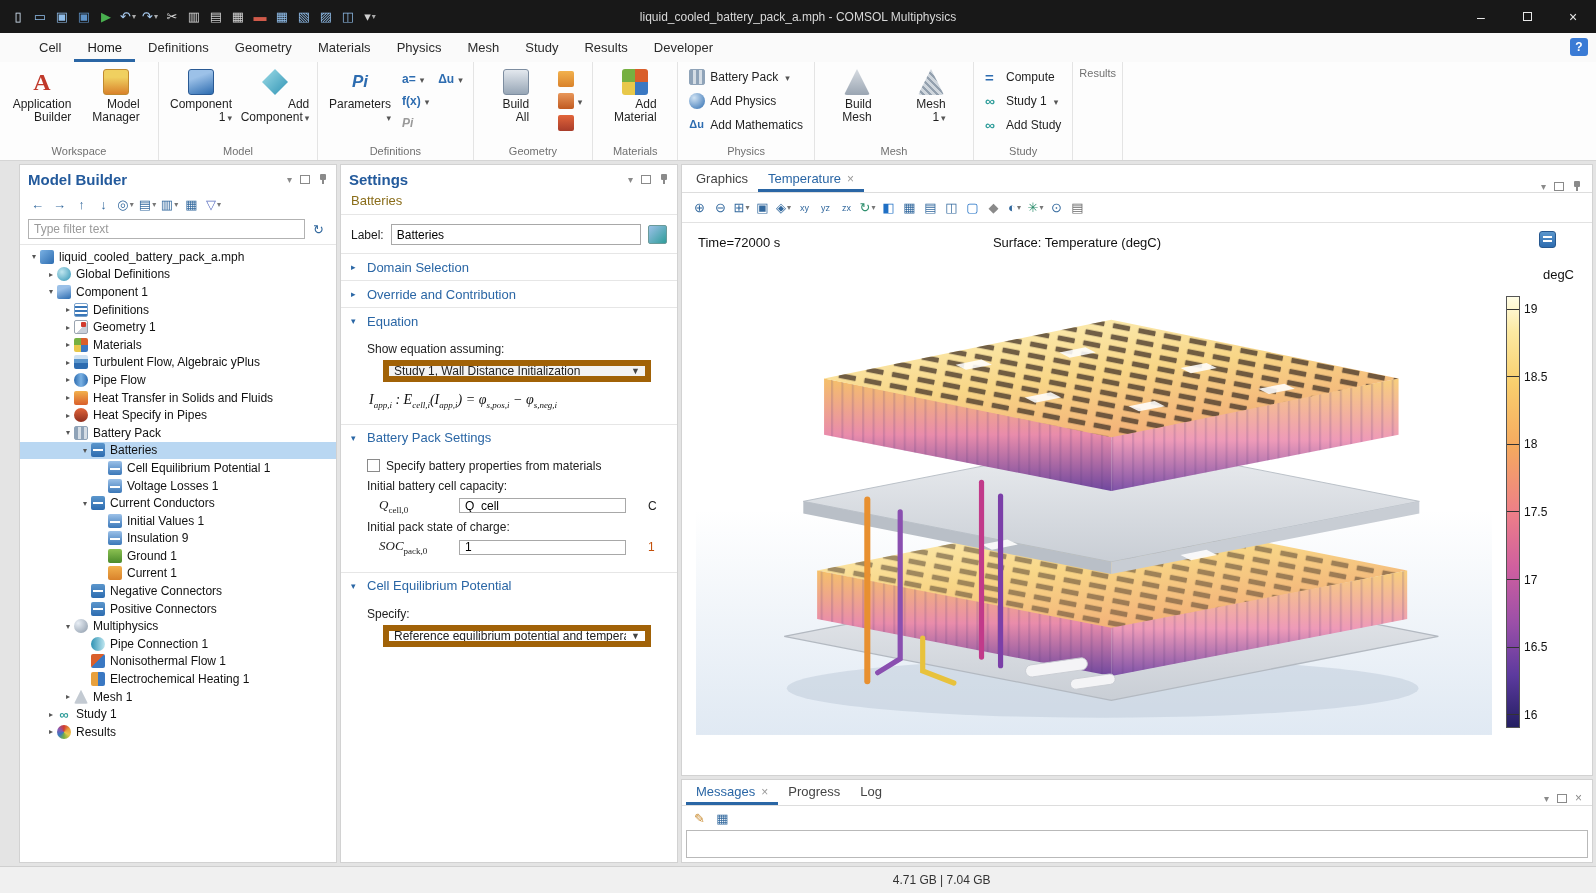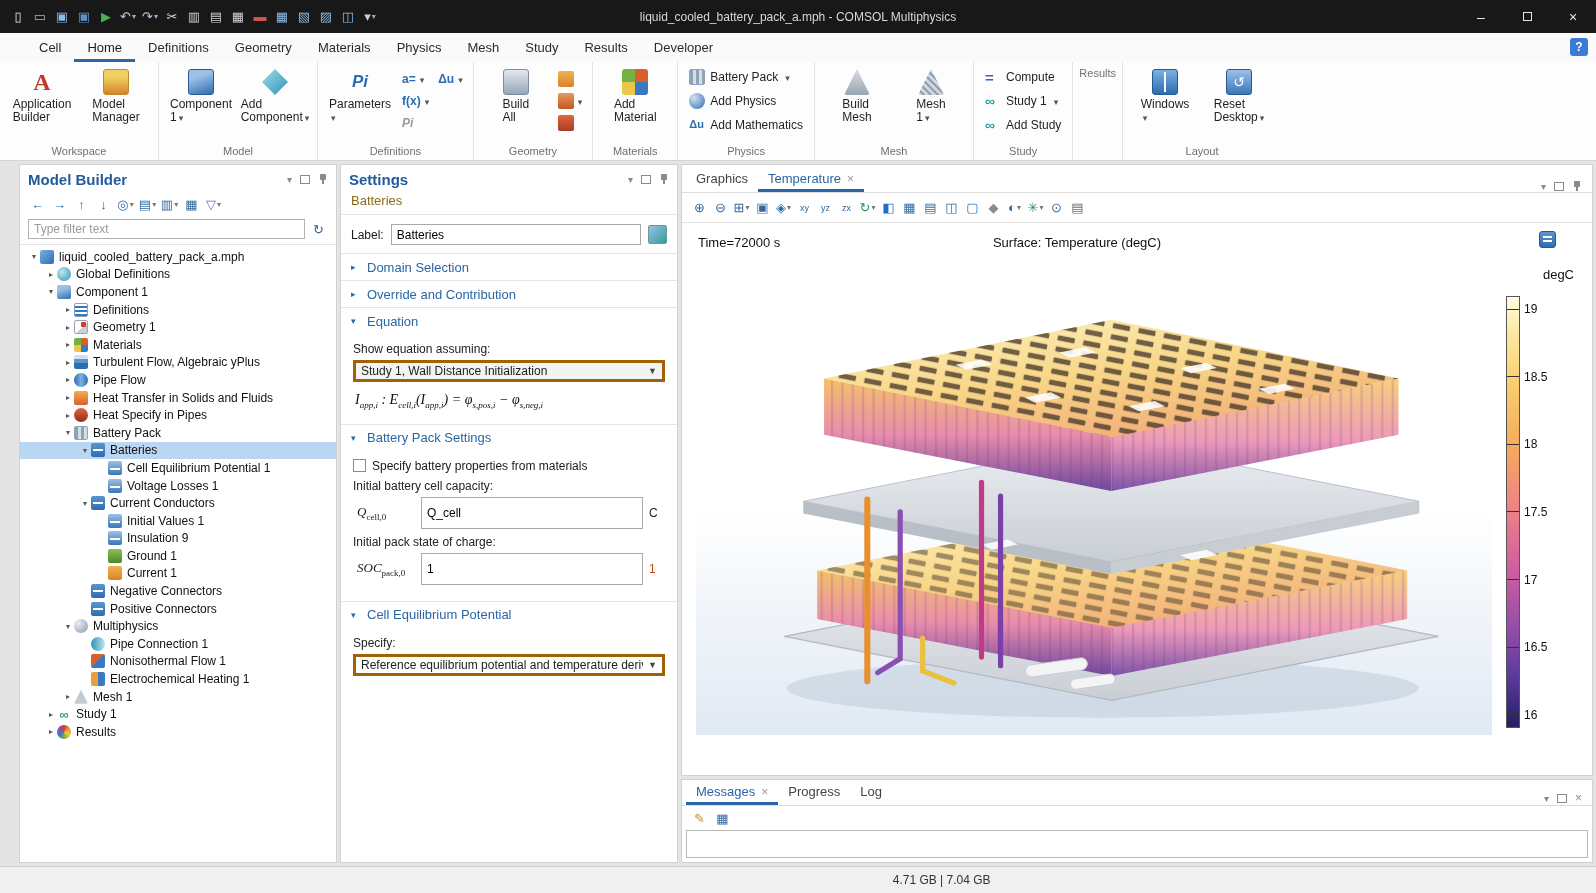--- a/index.html
+++ b/index.html
@@ -22,21 +22,21 @@
   .mitem { padding:6px 13px 7px; font-size:13px; color:#2b2b2b; cursor:default; }
   .mitem.active { color:#1a1a1a; border-bottom:3px solid #2a66a5; padding-bottom:4px; }
   .helpbtn { position:absolute; right:8px; top:5px; width:18px; height:18px; background:#3a7bd5; color:#fff; border-radius:3px; display:flex; align-items:center; justify-content:center; font-weight:bold; font-size:12px; }
 
   
   .ribbon { height:99px; background:#fdfdfd; border-bottom:1px solid #d5d5d5; display:flex; flex:0 0 99px; }
   .rgroup { display:flex; flex-direction:column; border-right:1px solid #e4e4e4; padding:3px 6px 0; }
   .rbody { display:flex; gap:2px; flex:1; }
   .rglabel { text-align:center; font-size:11px; color:#707070; padding:2px 0 3px; }
   .rbtn-lg { width:72px; display:flex; flex-direction:column; align-items:center; padding-top:4px; gap:3px; border-radius:3px; }
-  .rlbl { text-align:left; font-size:12px; line-height:13px; color:#1f1f1f; }
+  .rlbl { text-align:right; font-size:12px; line-height:13px; color:#1f1f1f; }
   .dd::after { content:"▾"; font-size:9px; color:#555; margin-left:2px; }
   .rcol { display:flex; flex-direction:column; justify-content:flex-start; gap:2px; padding-top:4px; }
   .rbtn-sm { display:flex; align-items:center; gap:5px; height:24px; padding:0 5px; font-size:12px; color:#1f1f1f; border-radius:3px; }
   .rbtn-xs { display:flex; align-items:center; gap:2px; height:20px; padding:0 4px; font-size:12px; color:#2d6cb0; }
   .rbtn-xs.dim { color:#9a9a9a; }
   .defs-row { display:flex; gap:6px; }
   .ric { width:26px; height:26px; border-radius:3px; display:flex; align-items:center; justify-content:center; flex:0 0 26px; }
   .sic { width:16px; height:16px; border-radius:2px; flex:0 0 16px; position:relative; display:inline-block; }
   .sictxt { font-weight:bold; }
   .ric-app-builder::after { content:"A"; font-family:"Liberation Serif",serif; font-size:24px; font-weight:bold; color:#c0392b; }
@@ -122,33 +122,33 @@
 
   
   .set-sub { padding:0 10px 6px; font-size:13px; color:#8a6d1a; border-bottom:1px solid #e6e6e6; }
   .set-body { flex:1; overflow:hidden; padding-bottom:10px; }
   .label-row { display:flex; align-items:center; gap:7px; padding:9px 10px 8px; }
   .label-row input { flex:1; height:21px; border:1px solid #a8a8a8; padding:0 5px; font-size:12px; font-family:inherit; }
   .rename-ic { width:19px; height:19px; border-radius:2px; background:linear-gradient(135deg,#9cc1e8,#2f9d9a); border:1px solid #6a9a9a; }
   .sec { border-top:1px solid #e6e6e6; }
   .sec-head { height:26px; display:flex; align-items:center; gap:6px; padding:0 10px; color:#2a66a5; font-size:13px; }
   .sec-chev { font-size:9px; width:10px; }
-  .sec-content { padding:2px 12px 10px; }
+  .sec-content { padding:2px 26px 10px; }
   .fld-label { margin:6px 0 4px; color:#222; }
-  .combo { height:22px; display:flex; align-items:center; border:3px solid #a16207; padding:0 5px; font-size:12px; color:#222; background:#f3f3f3; overflow:hidden; white-space:nowrap; }
+  .combo { height:22px; display:flex; align-items:center; border:6px solid #a16207; padding:0 5px; font-size:12px; color:#222; background:#f3f3f3; overflow:hidden; white-space:nowrap;margin-left:16px; }
   .combo.white { background:#fff; }
   .combo-arrow { margin-left:auto; padding-left:5px; color:#444; font-size:9px; flex:0 0 auto; }
   .eq { font-family:"Liberation Serif",serif; font-style:italic; font-size:14px; margin:10px 2px 4px; color:#111; }
   .eq sub { font-size:9px; }
   .chk-row { display:flex; align-items:center; gap:6px; margin:6px 0 2px; }
   .chk { width:13px; height:13px; border:1px solid #8a8a8a; background:#fff; flex:0 0 13px; }
-  .inp-row { display:flex; align-items:center; gap:6px; margin:2px 4px 6px; }
+  .inp-row { display:flex; align-items:center; gap:22px; margin:2px 12px 6px; }
   .sym { width:58px; font-family:"Liberation Serif",serif; font-style:italic; font-size:13px; flex:0 0 58px; }
   .sym sub { font-size:9px; font-style:normal; }
-  .inp-row input { flex:1; height:32px; border:1px solid #a8a8a8; padding:0 5px; font-size:12px; font-family:inherit; }
+  .inp-row input { flex:1; height:15px; border:1px solid #a8a8a8; padding:0 5px; font-size:12px; font-family:inherit; }
   .unit { width:12px; color:#222; }
 
   
   .tabbar { height:28px; display:flex; align-items:flex-end; padding:0 4px; border-bottom:1px solid #ddd; flex:0 0 28px; }
   .tab { padding:5px 10px 6px; font-size:13px; color:#444; display:flex; align-items:center; gap:6px; }
   .tab.active { color:#2a66a5; border-bottom:3px solid #2a66a5; padding-bottom:3px; }
   .tab .x { color:#999; font-size:12px; }
   .gtoolbar { height:30px; display:flex; align-items:center; gap:2px; padding:0 8px; border-bottom:1px solid #e2e2e2; flex:0 0 30px; }
   .gcontent { flex:1; position:relative; background:#fff; min-height:0; }
   .time-label { position:absolute; left:16px; top:12px; font-size:13px; color:#111; }
@@ -429,33 +429,20 @@
             <span>Add Study</span>
           </div>
       </div>
       <div class="rglabel">Study</div>
     </div>
 
     <div class="rgroup">
       <div class="rglabel">Results</div>
     </div>
 
-    <div class="rgroup" style="border-right:none;">
-      <div class="rbody">
-        <div class="rbtn-lg">
-          <span class="ric ric-windows"></span>
-          <span class="rlbl"><span>Windows</span><br><span class="dd"></span></span>
-        </div>
-        <div class="rbtn-lg">
-          <span class="ric ric-reset"></span>
-          <span class="rlbl"><span>Reset</span><br><span>Desktop</span><span class="dd"></span></span>
-        </div>
-      </div>
-      <div class="rglabel">Layout</div>
-    </div>
   </div>
 
   <div class="main">
 
     <div class="panel mb-panel">
       <div class="phead">
         <span class="ptitle">Model Builder</span>
         <span class="pctrl">
           <span class="chev">▾</span>
           <span class="flo"></span>

